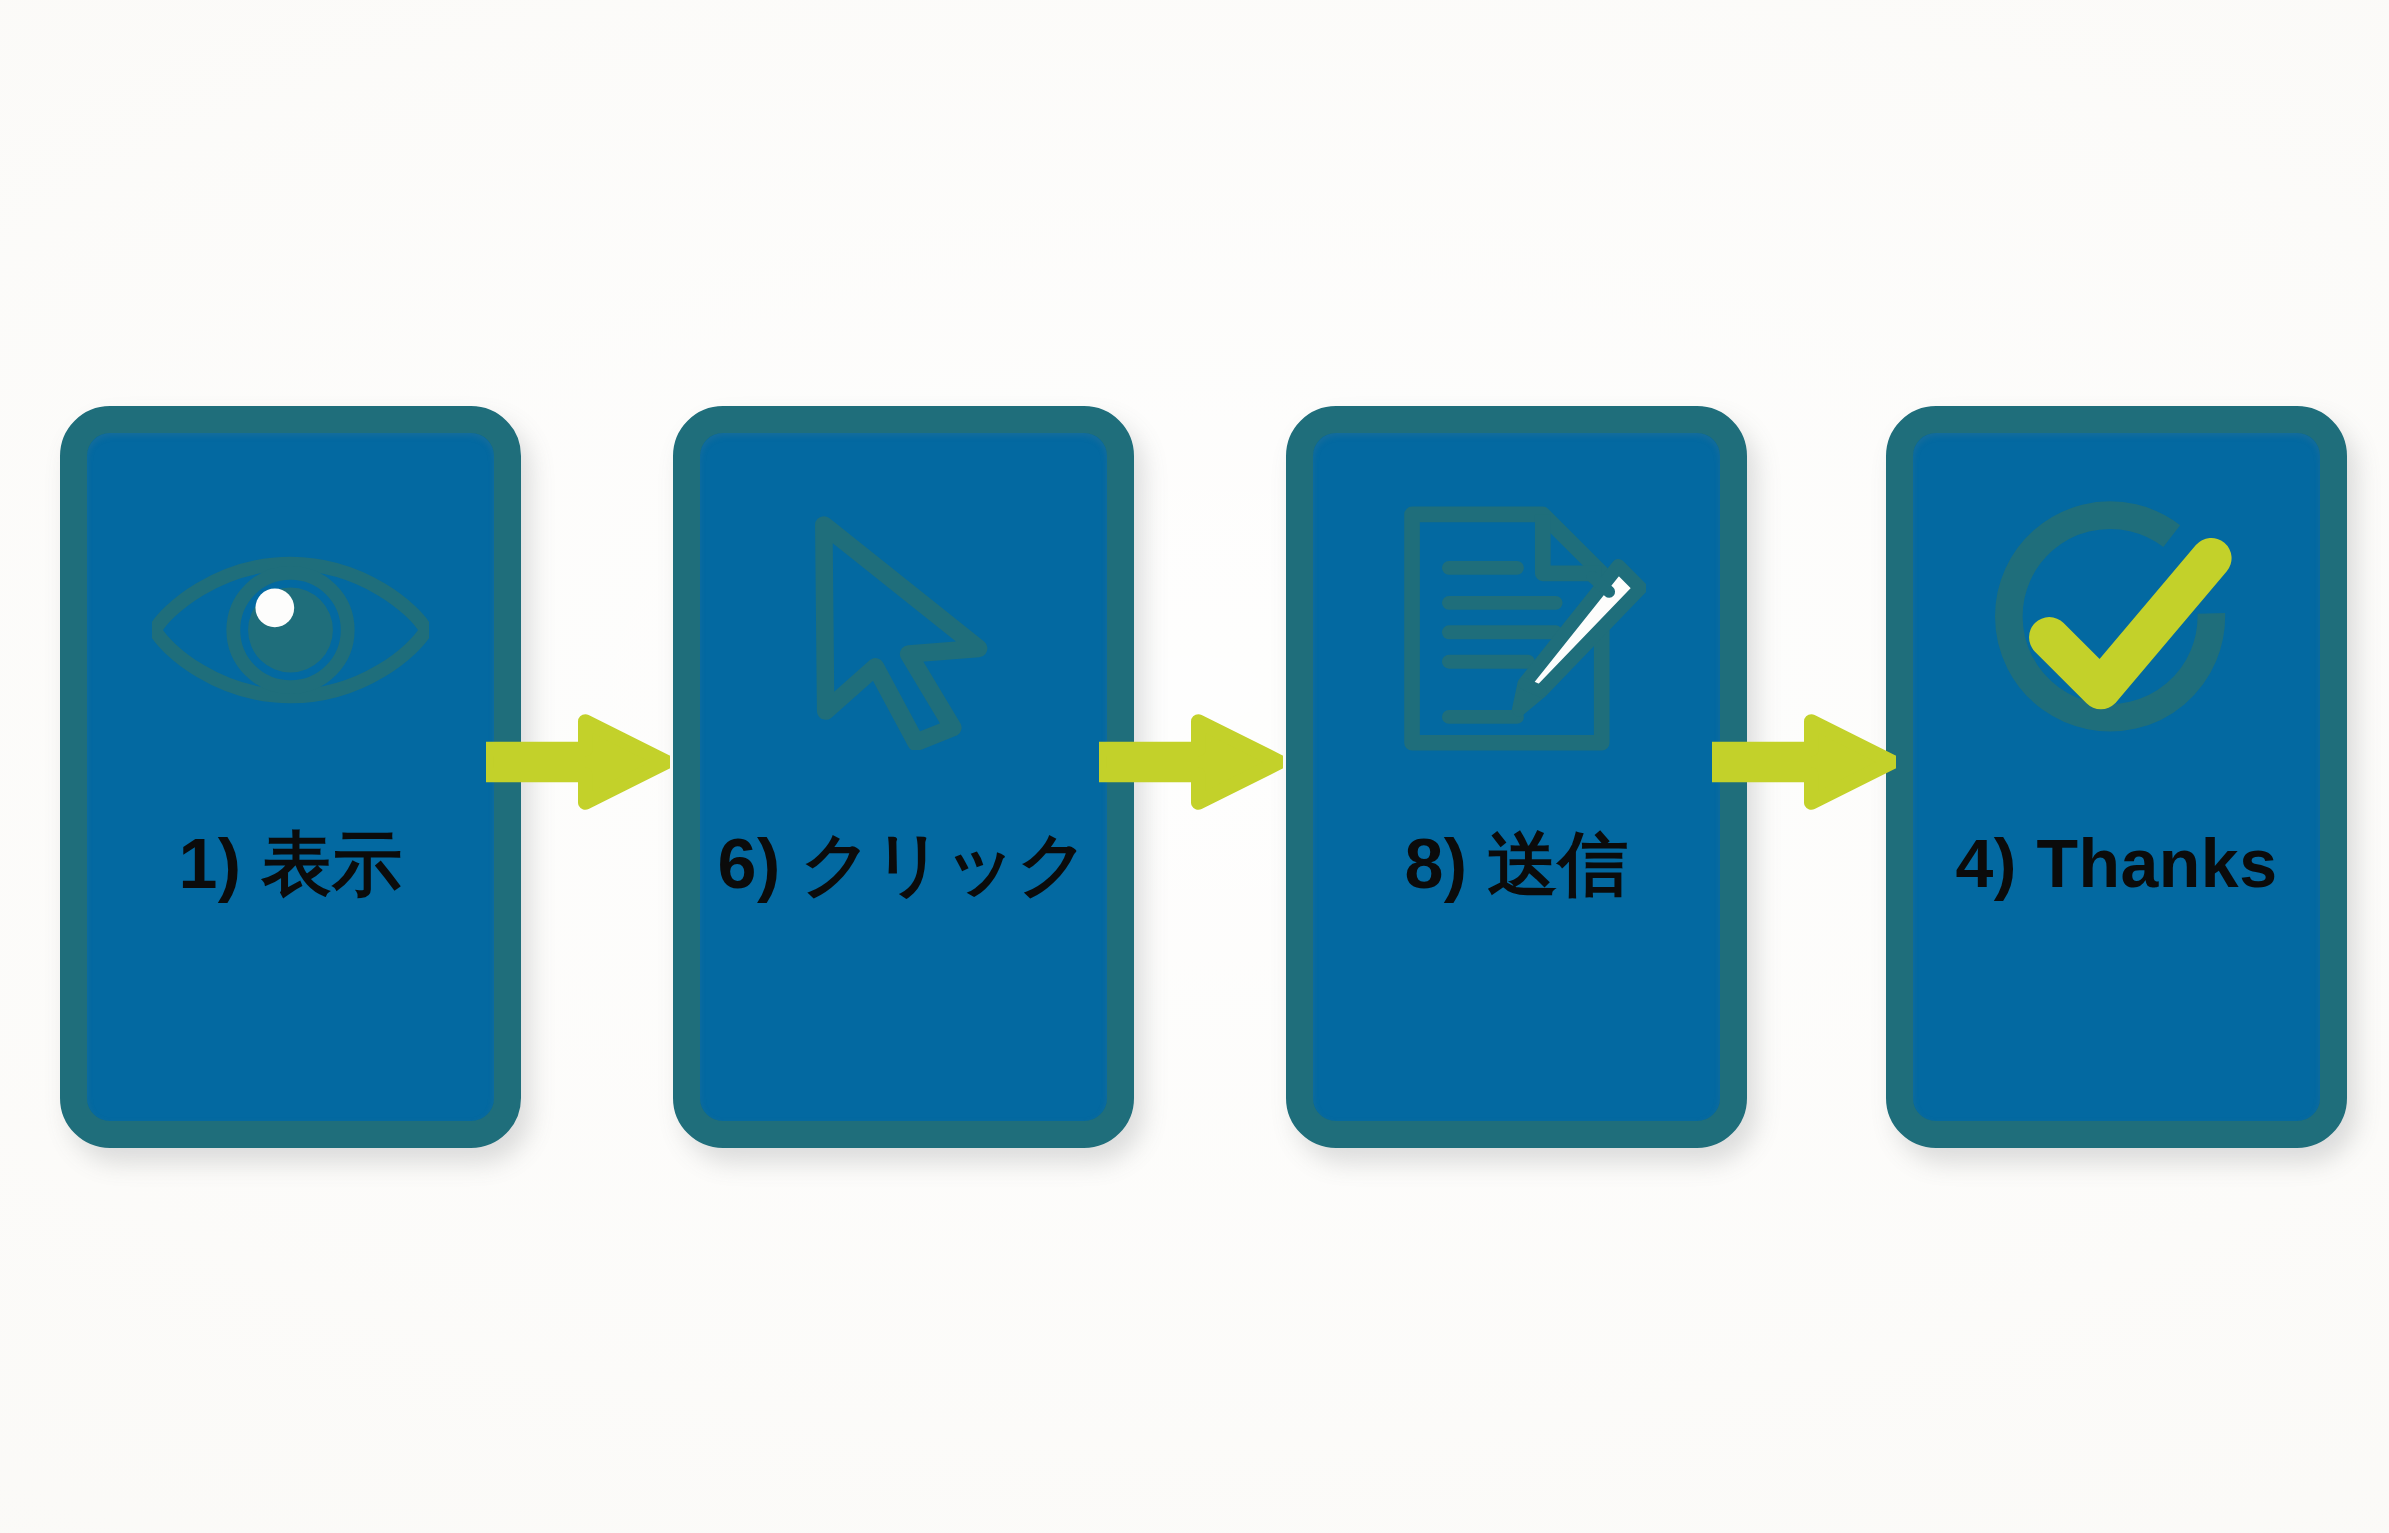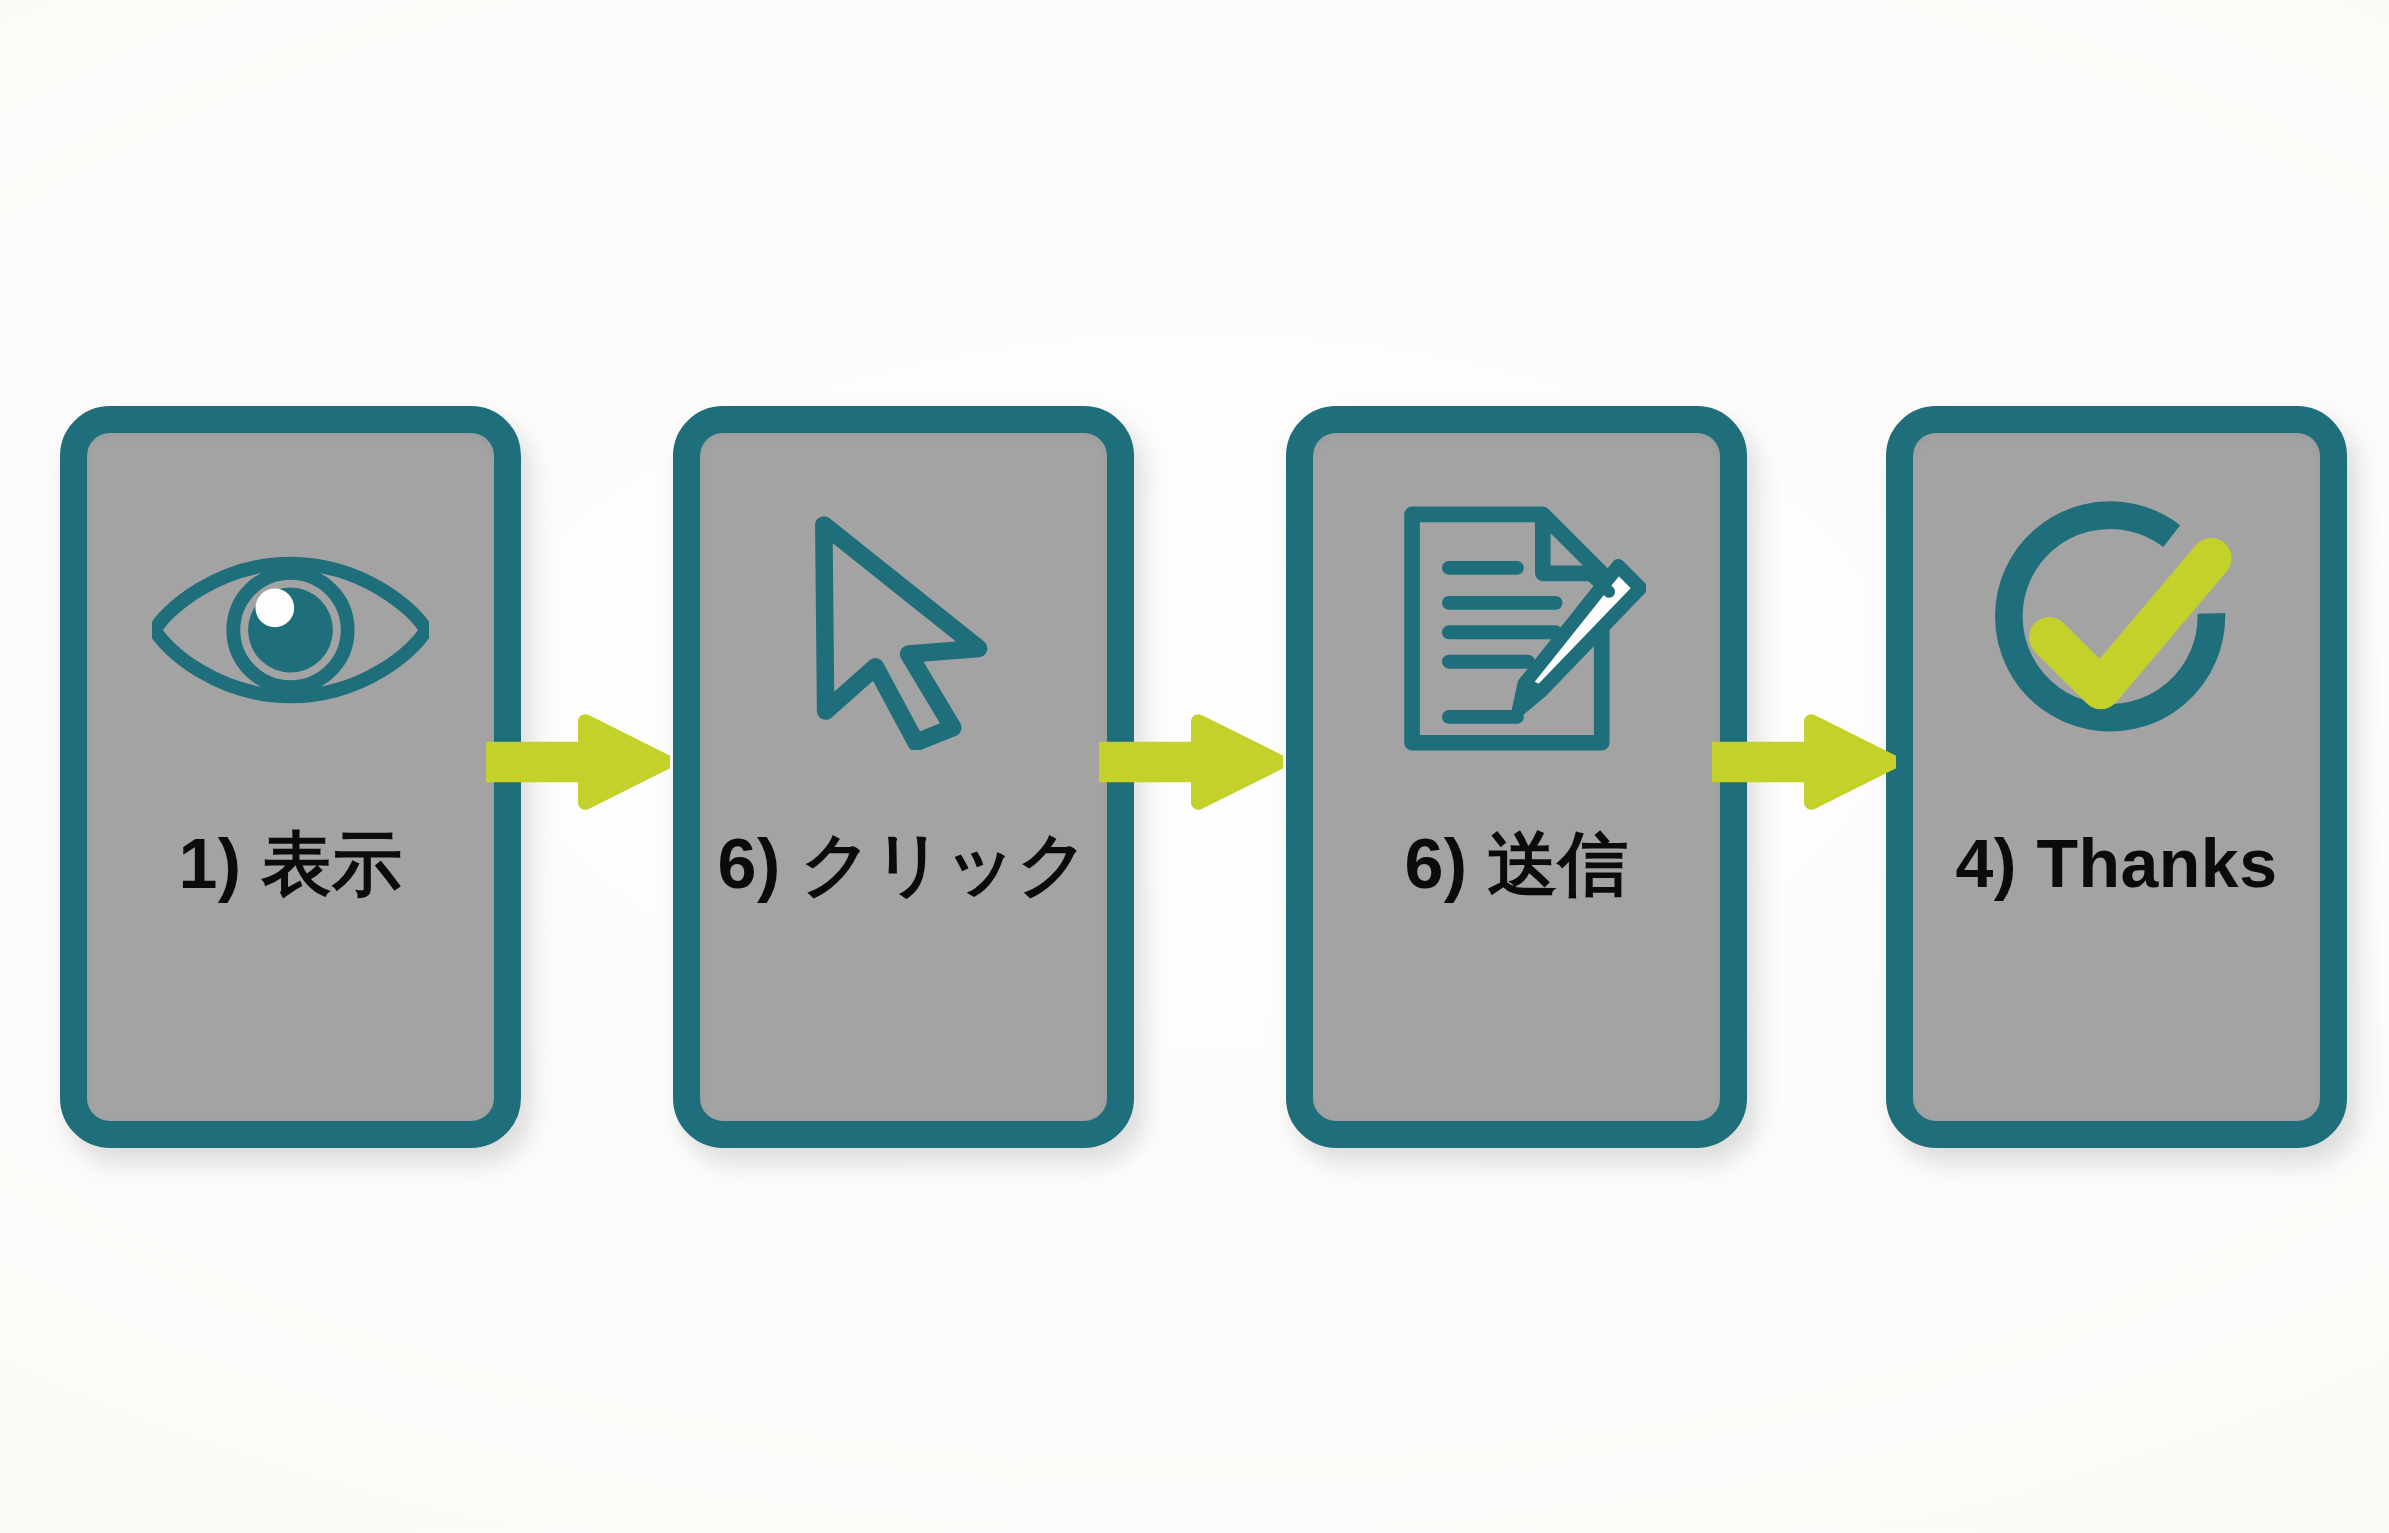--- a/index.html
+++ b/index.html
@@ -41,21 +41,21 @@
 
   
   .card {
     position: absolute;
     top: 406px;
     width: 461px;
     height: 742px;
     box-sizing: border-box;
     border: 27px solid #1f6e7b;
     border-radius: 50px;
-    background: #a3a3a3;
+    background: #0369a1;
     box-shadow: 9.2px 14.7px 24px rgba(90, 95, 100, 0.20);
     z-index: 2;
   }
   .card::after {
     
     content: "";
     position: absolute;
     inset: 0;
     border-radius: 24px;
     box-shadow: inset 0 2.8px 6.5px rgba(120,128,135,0.18);
@@ -171,21 +171,21 @@
               <line x1="66" y1="240" x2="140" y2="240" stroke="#1f6e7b" stroke-width="15" stroke-linecap="round"></line>
 
               <g>
                 <path d="M250 76 L 274 100 L 166 212 L 142 232 L 148 204 Z" fill="#fdfdfc" stroke="#1f6e7b" stroke-width="15" stroke-linejoin="round"></path>
                 <path d="M240 104 L 222 88" stroke="#1f6e7b" stroke-width="13" stroke-linecap="round"></path>
                 <path d="M148 204 L 166 212" stroke="#1f6e7b" stroke-width="13" stroke-linecap="round"></path>
               </g>
             </svg>
           </span>
         </div>
-        <div class="card-label">6) 送信</div>
+        <div class="card-label">8) 送信</div>
       </div>
     </div>
 
     <div class="card" id="card-4">
       <div class="card-inner">
         <div class="icon-slot">
           <span>
             <svg width="267" height="258" viewBox="0 0 290 280" aria-hidden="true">
 
               <path d="M205 38

